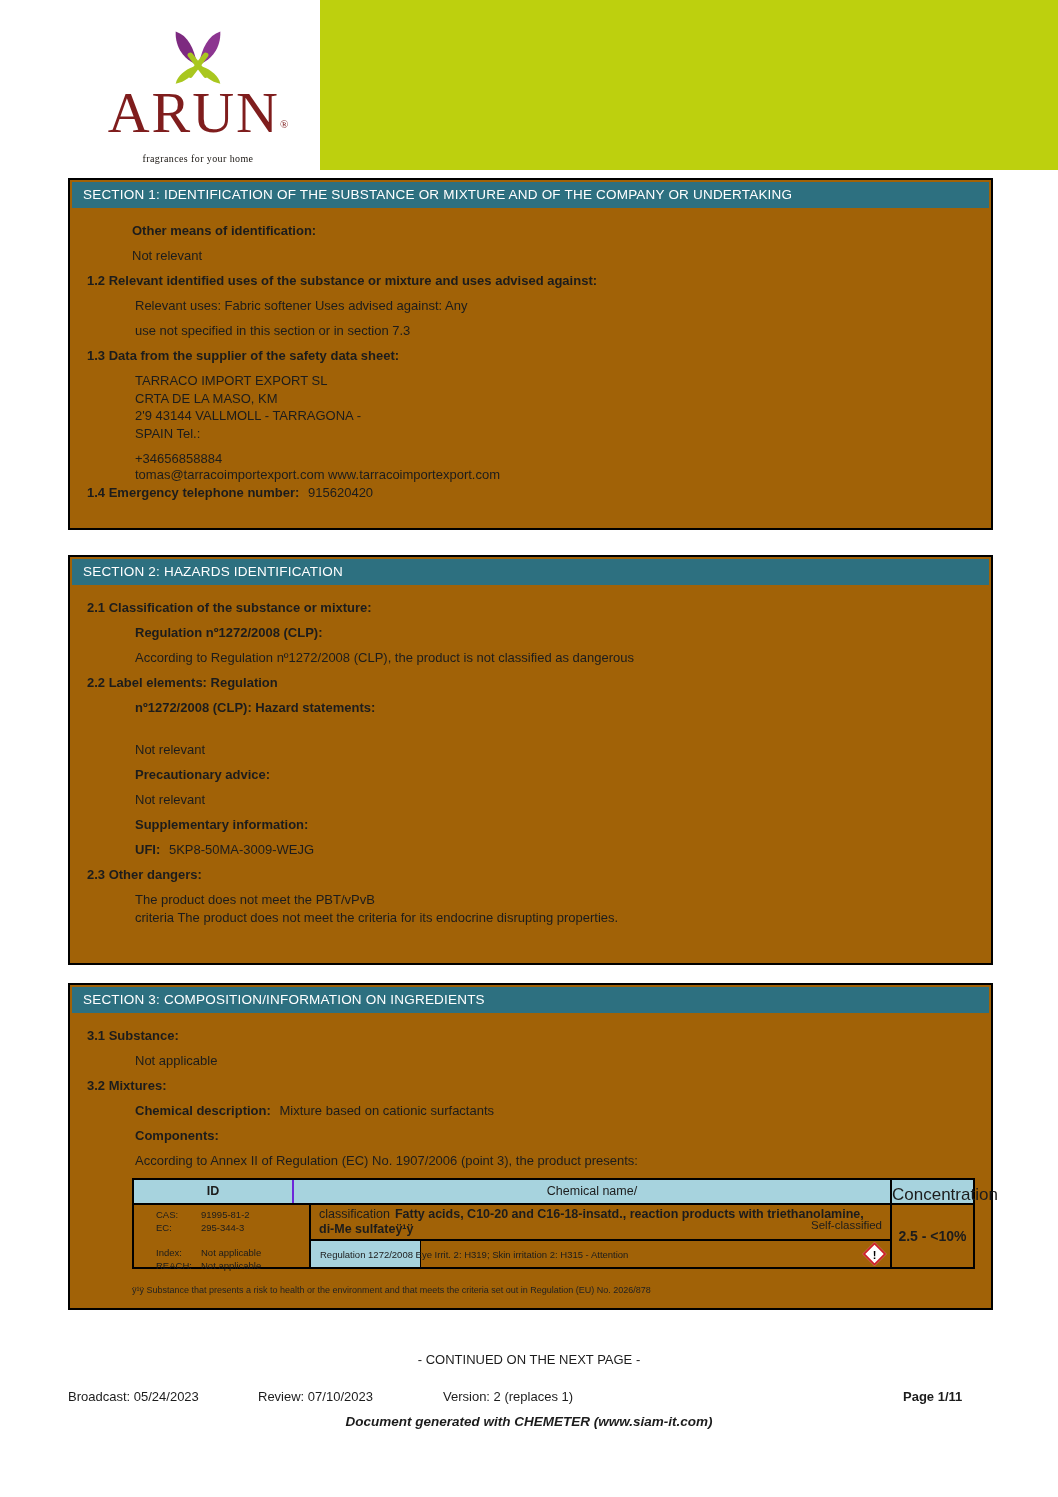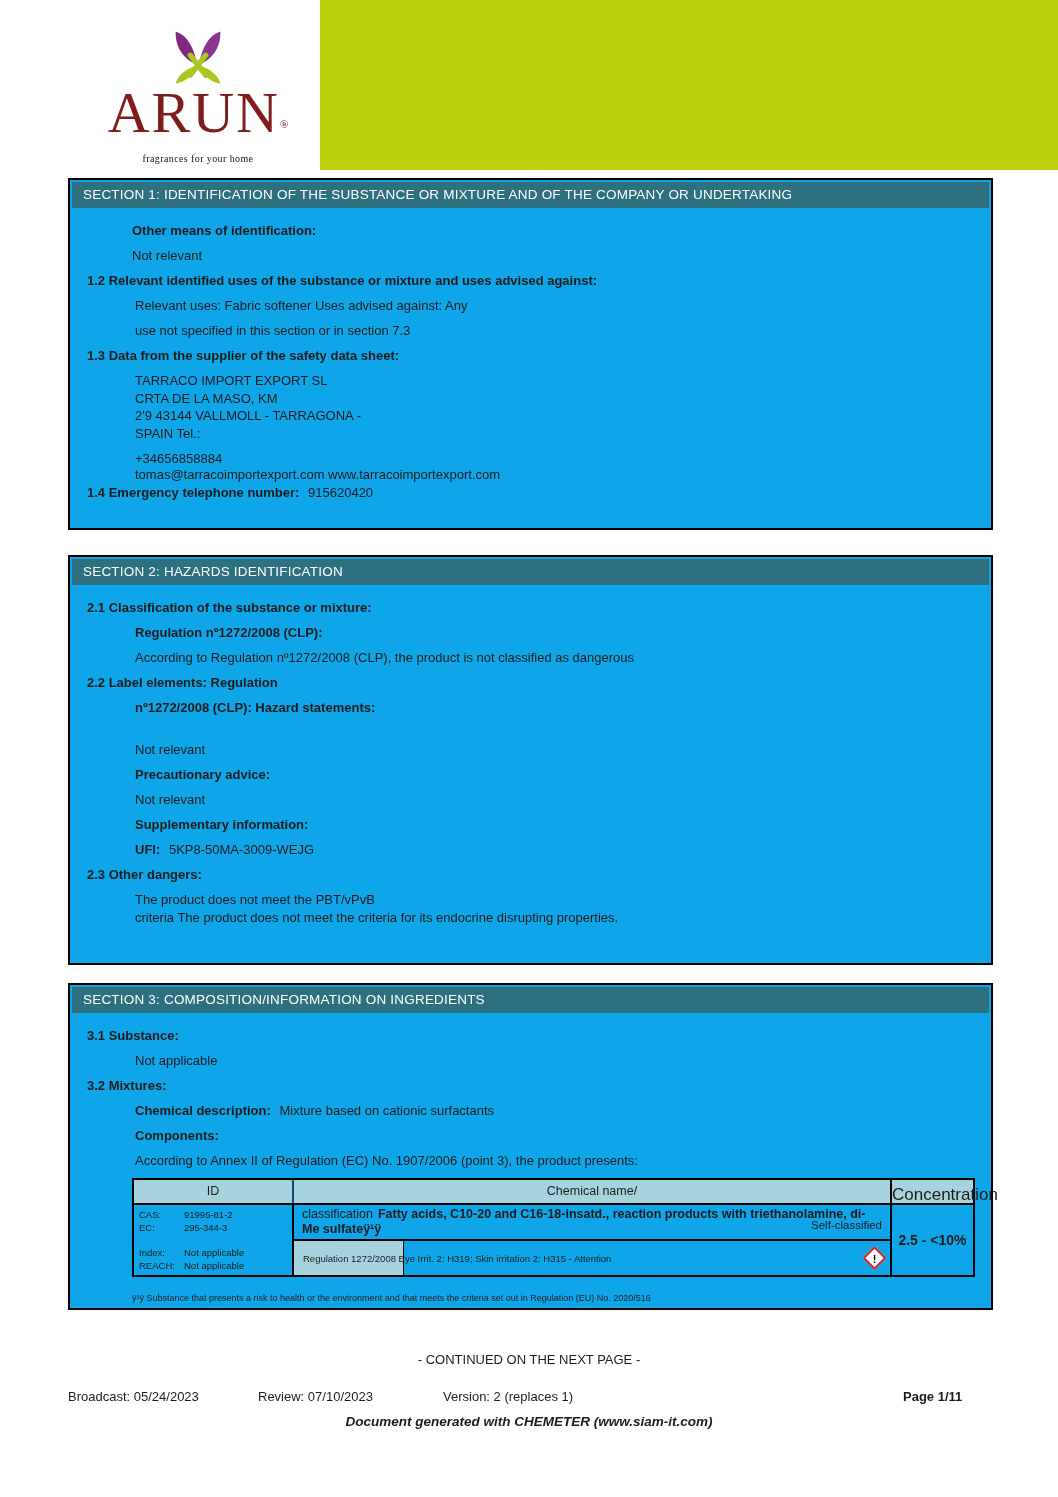--- a/index.html
+++ b/index.html
@@ -17,21 +17,21 @@
     font-family:"Liberation Serif", serif; font-size:58px; line-height:54px;
     letter-spacing:2px; color:#7f1d1d; white-space:nowrap;
   }
   .brand-reg { font-size:11px; vertical-align:4px; letter-spacing:0; }
   .brand-tagline {
     font-family:"Liberation Serif", serif; font-size:10px; letter-spacing:0.4px;
     color:#17130f; margin-top:2px; white-space:nowrap;
   }
 
   
-  .sec { position:absolute; left:68px; width:925px; border:2px solid #000; background:#0ea5e9; }
+  .sec { position:absolute; left:68px; width:925px; border:2px solid #000; background:#a16207; }
   #sec1 { top:178px; height:352px; }
   #sec2 { top:555px; height:410px; }
   #sec3 { top:983px; height:327px; }
   .sec-header {
     background:#2d7080; color:#ffffff; font-size:13.5px; letter-spacing:0.2px;
     padding:5px 11px 6px; margin:2px;
   }
   .sec-body { padding:13px 10px 8px 17px; font-size:13px; }
   .line { margin:0 0 9px 0; line-height:16px; }
   .b { font-weight:bold; }
@@ -41,24 +41,24 @@
   .gap-top { margin-top:26px; }
   .sp { margin-right:5px; }
 
   .row-rel { position:relative; }
   .product-id { position:absolute; left:330px; top:0; white-space:nowrap; font-weight:normal; }
 
   
   .tbl { width:843px; border:2px solid #000; margin:8px 0 0 45px; }
   .tbl-head { display:flex; height:25px; background:#a7d3de; border-bottom:2px solid #000; text-align:center; font-size:12.5px; }
   .th { padding-top:4px; }
-  .th-id { width:160px; border-right:2px solid #0c4a6e; }
+  .th-id { width:160px; border-right:2px solid #6d28d9;font-weight:bold; }
   .th-name { flex:1; border-right:2px solid #000; }
   .th-conc { width:81px; font-size:17px; padding-top:5px; }
-  .tbl-body { display:flex; height:70px; }
+  .tbl-body { display:flex; height:62px;padding-left:17px; }
   .td-id { width:160px; border-right:2px solid #000; padding:4px 4px 0 5px; font-size:9.5px; line-height:12px; }
   .id-line { display:flex; margin-bottom:1px; }
   .id-line.spread { margin-top:13px; }
   .id-label { width:45px; }
   .td-name { flex:1; border-right:2px solid #000; display:flex; flex-direction:column; }
   .name-top { height:36px; border-bottom:2px solid #000; padding:2px 8px 0; font-size:12.5px; line-height:15px; position:relative; }
   .self-classified { position:absolute; right:8px; top:13px; font-weight:normal; font-size:11.5px; }
   .name-bottom { flex:1; position:relative; }
   .reg-blue { position:absolute; left:0; top:0; bottom:0; width:110px; background:#a7d3de; border-right:1px solid #000; }
   .reg-text { position:absolute; left:9px; top:50%; transform:translateY(-50%); font-size:9.5px; white-space:nowrap; z-index:2; }
@@ -188,21 +188,21 @@
             <div class="reg-text">Regulation 1272/2008 Eye Irrit. 2: H319; Skin irritation 2: H315 - Attention</div>
             <div class="ghs">
                 <span>!</span>
               </div>
           </div>
         </div>
         <div class="td-conc">2.5 - &lt;10%</div>
       </div>
     </div>
 
-    <p class="footnote">ÿ¹ÿ Substance that presents a risk to health or the environment and that meets the criteria set out in Regulation (EU) No. 2020/516</p>
+    <p class="footnote">ÿ¹ÿ Substance that presents a risk to health or the environment and that meets the criteria set out in Regulation (EU) No. 2026/878</p>
   </div>
 </div>
 
 <div class="continued">- CONTINUED ON THE NEXT PAGE -</div>
 <div class="f-item f-broadcast">Broadcast: 05/24/2023</div>
 <div class="f-item f-review">Review: 07/10/2023</div>
 <div class="f-item f-version">Version: 2 (replaces 1)</div>
 <div class="f-item f-page">Page 1/11</div>
 <div class="generated">Document generated with CHEMETER (www.siam-it.com)</div>
 

